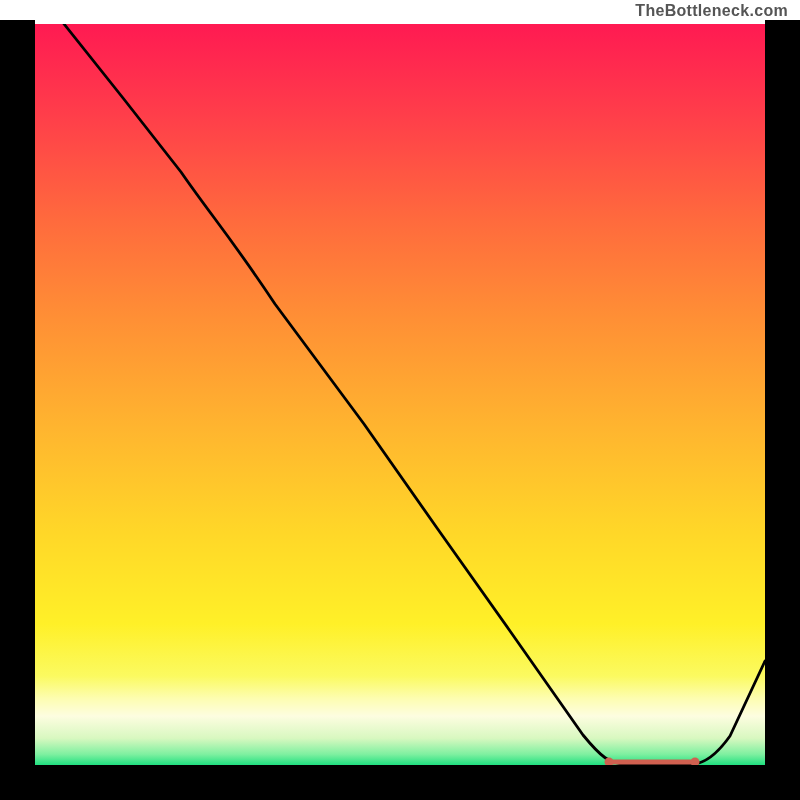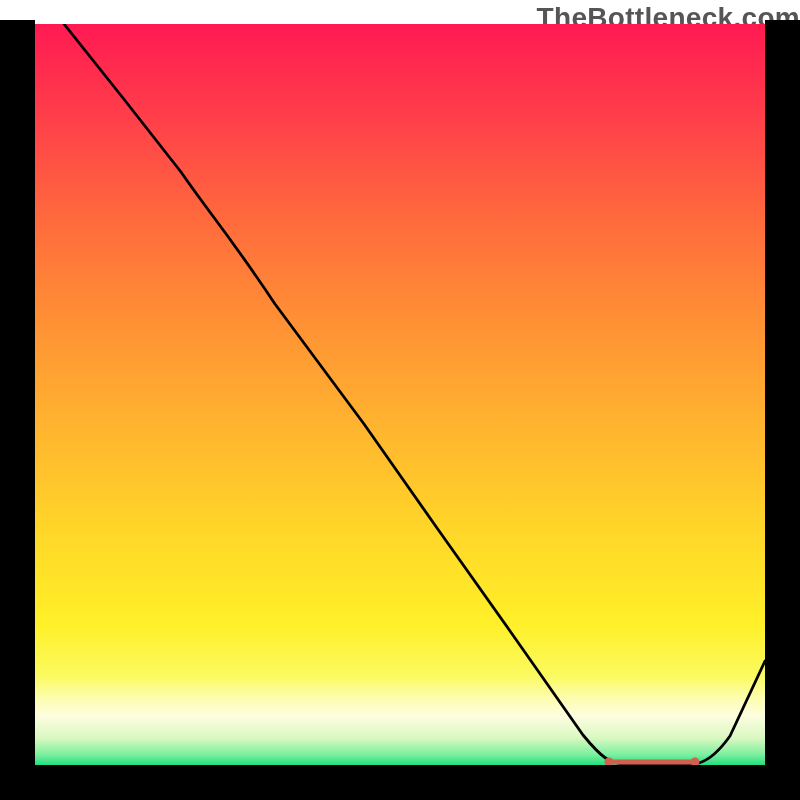--- a/index.html
+++ b/index.html
@@ -12,22 +12,22 @@
     font-family: Arial, Helvetica, sans-serif;
   }
   .container {
     position: relative;
     width: 800px;
     height: 800px;
   }
   .watermark {
     position: absolute;
     top: 2px;
-    right: 0;
-    font-size: 28px;
+    right: 12px;
+    font-size: 16px;
     font-weight: 600;
     color: #555555;
     letter-spacing: 0.3px;
   }
   .black-frame {
     position: absolute;
     background: #000000;
   }
   .frame-left   { left: 0;   top: 20px;  width: 35px;  height: 780px; }
   .frame-right  { right: 0;  top: 20px;  width: 35px;  height: 780px; }

